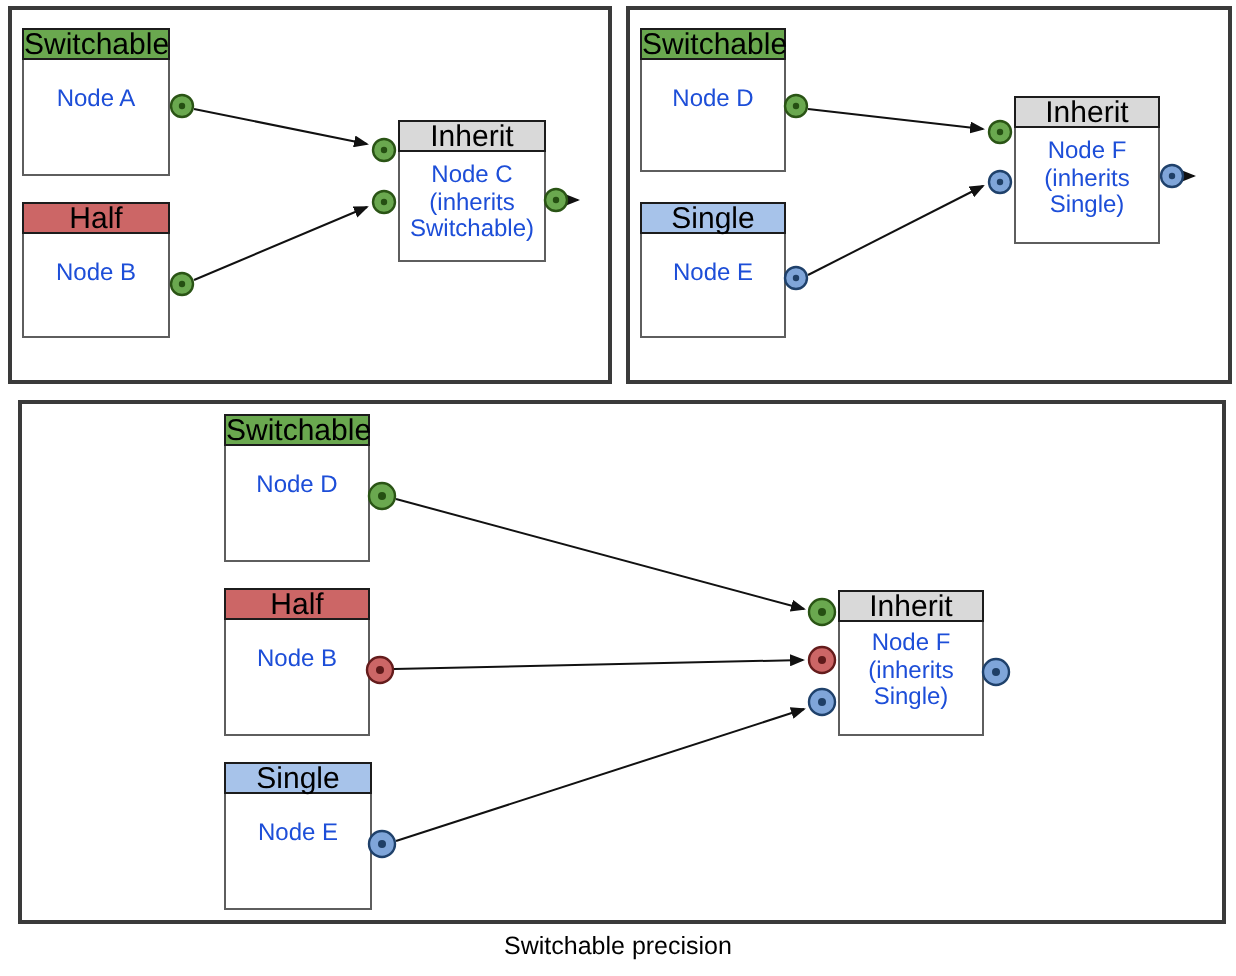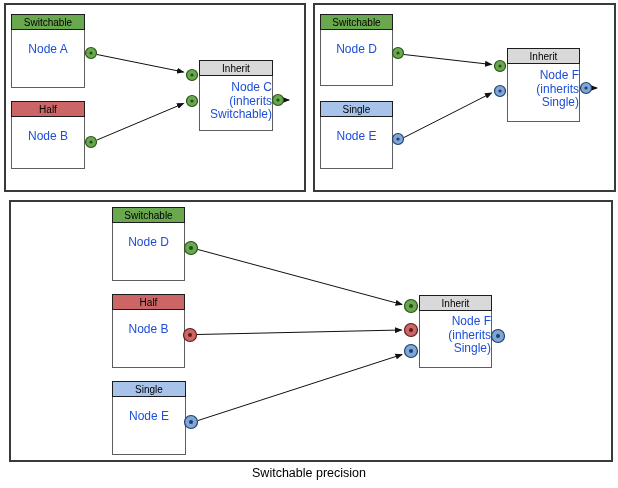--- a/index.html
+++ b/index.html
@@ -7,25 +7,25 @@
   body { background:#ffffff; font-family:"Liberation Sans", sans-serif; color:#000; position:relative; overflow:hidden; }
 
   .panel { position:absolute; border:2px solid #3a3a3a; background:#ffffff; }
   #panel-top-left  { left:4px;   top:3px;   width:302px; height:189px; }
   #panel-top-right { left:313px; top:3px;   width:303px; height:189px; }
   #panel-bottom    { left:9px;   top:200px; width:604px; height:262px; }
 
   .node { position:absolute; background:#ffffff; border:1px solid #5e5e5e; }
   .node-header {
     height:16px; border:1px solid #1c1c1c; margin:-1px -1px 0 -1px;
-    text-align:center; font-size:10px; line-height:15px; color:#000;
+    text-align:center; font-size:15px; line-height:15px; color:#000;
   }
   .node-body { text-align:center; font-size:12px; line-height:13.5px; color:#1d4ed8; }
   .pad-single { padding-top:13px; }
-  .pad-multi  { padding-top:5px;text-align:right; }
+  .pad-multi  { padding-top:5px; }
 
   
   #node-a { left:5px;   top:9px;  width:74px; height:74px; }
   #node-b { left:5px;   top:96px; width:74px; height:68px; }
   #node-c { left:193px; top:55px; width:74px; height:71px; }
   
   #node-d { left:5px;   top:9px;  width:73px; height:72px; }
   #node-e { left:5px;   top:96px; width:73px; height:68px; }
   #node-f { left:192px; top:43px; width:73px; height:74px; }
   

